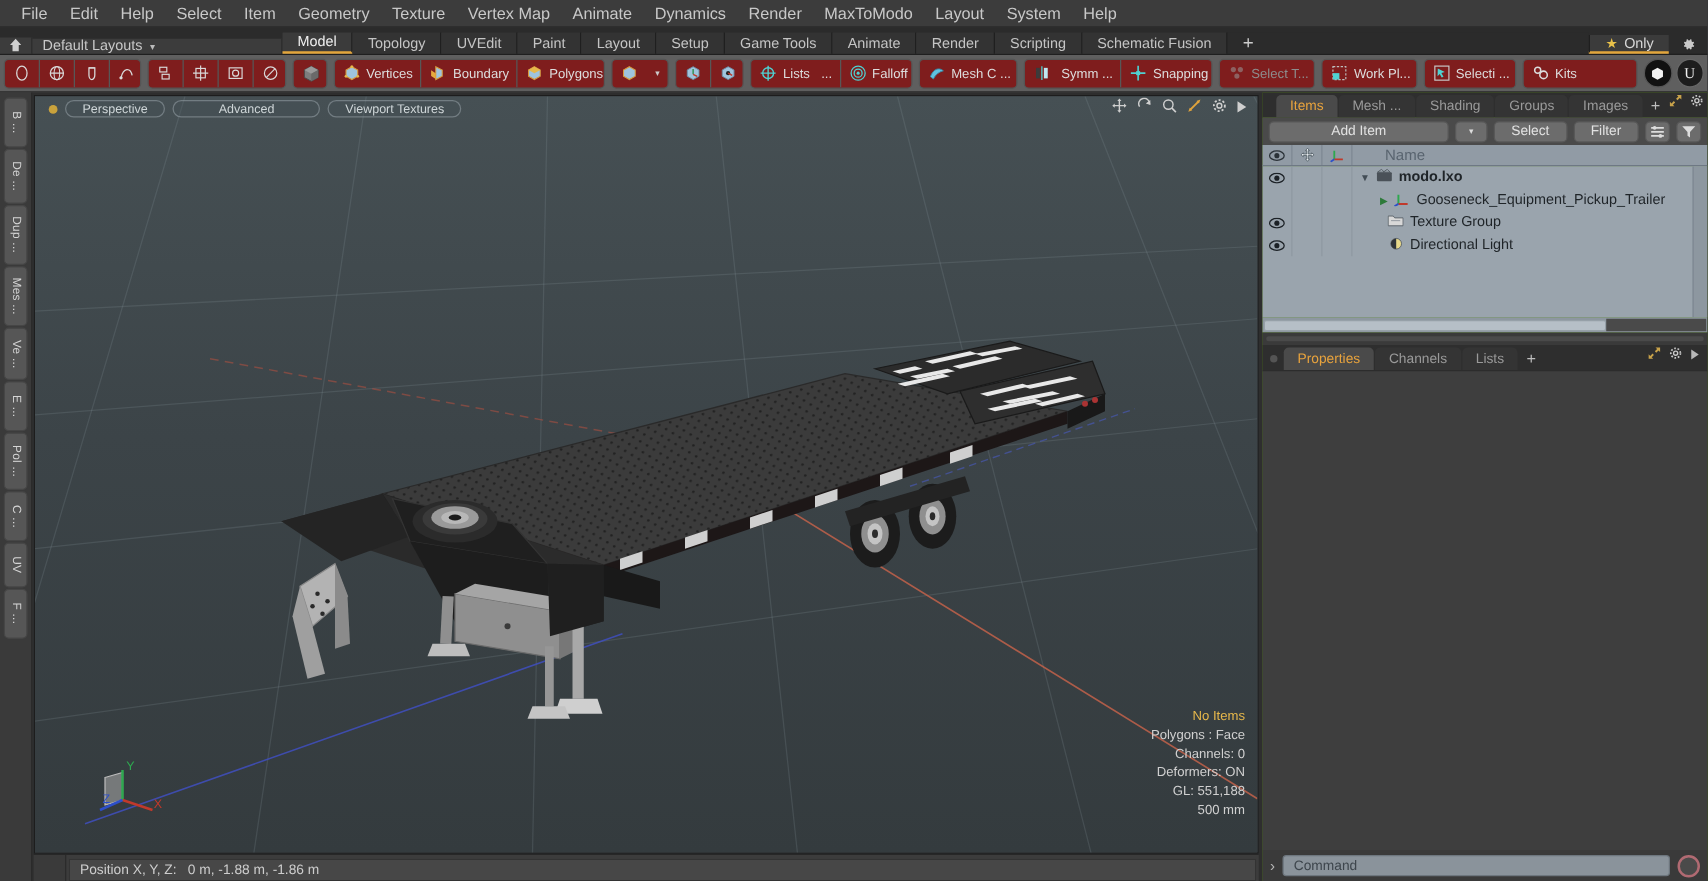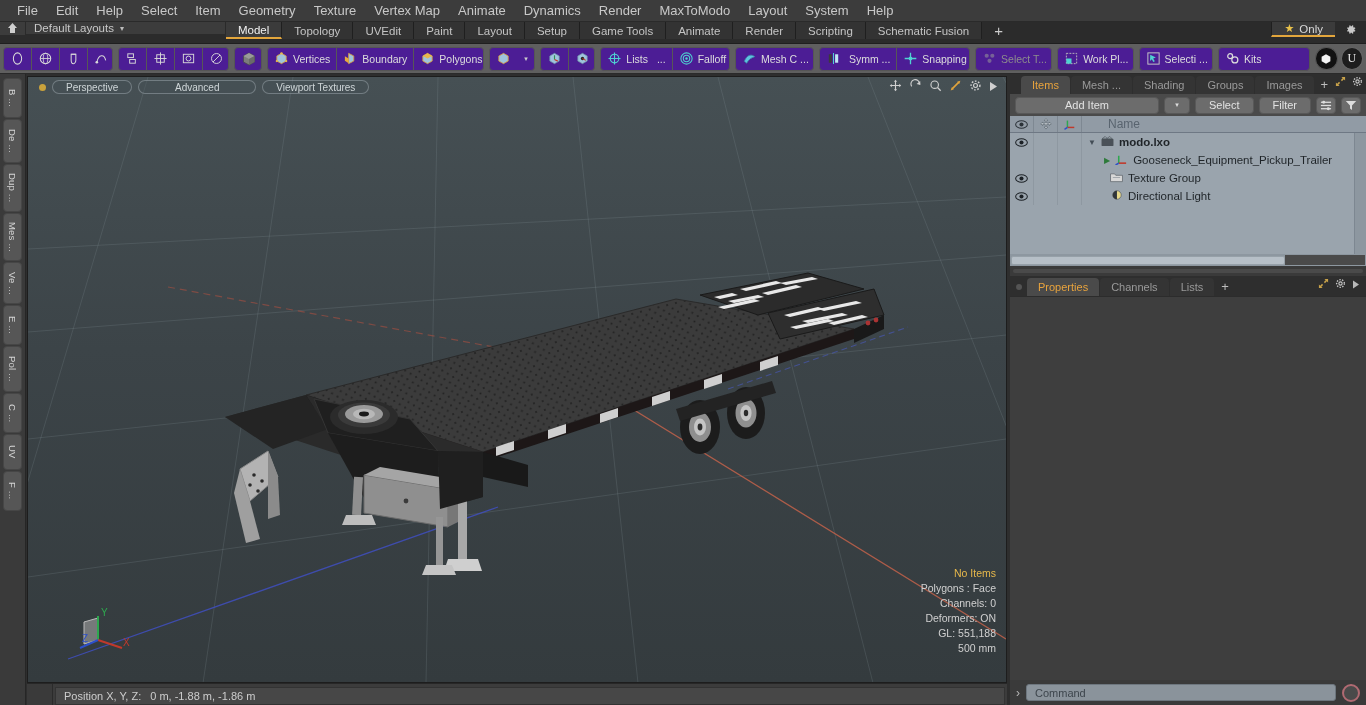--- a/index.html
+++ b/index.html
@@ -16,21 +16,21 @@
   .menubar {
     height: 22px; background: #3c3c3c; display: flex; align-items: center;
     padding-left: 8px; border-bottom: 1px solid #2a2a2a;
   }
   .menubar .mi {
     font-size: 13px; color: #c8c8c8; padding: 2px 9px; white-space: nowrap;
   }
 
   
   .layoutbar {
-    height: 22px; background: #2b2b2b; display: flex; align-items: flex-start;
+    height: 22px; background: #2b2b2b; display: flex; align-items: flex-end;
     border-bottom: 1px solid #1f1f1f;
   }
   .lb-home {
     width: 26px; display: flex; align-items: center; justify-content: center;
     background: #3c3c3c; border-right: 1px solid #2a2a2a;
   }
   .lb-layouts {
     display: flex; align-items: center; padding: 0 10px 0 8px;
     background: #3c3c3c; color: #c8c8c8; font-size: 11.5px; min-width: 200px;
     border-right: 1px solid #2a2a2a;
@@ -53,21 +53,21 @@
   .lb-only .star { color: #e8c14a; font-size: 11px; }
   .lb-gear { display: flex; align-items: center; padding: 0 9px; color: #c9c9c9; }
 
   
   .toolbar {
     height: 30px; background: #5f5f5f; display: flex; align-items: center;
     gap: 0; padding: 0 3px; border-bottom: 1px solid #2a2a2a;
   }
   .tgroup {
     display: flex; align-items: center; height: 24px;
-    background: #4c1d95; border: 1px solid #555; border-radius: 4px;
+    background: #7f1d1d; border: 1px solid #555; border-radius: 4px;
     margin-right: 5px; overflow: hidden;
   }
   .tbtn {
     display: flex; align-items: center; gap: 4px; height: 22px;
     padding: 0 6px; color: #ddd; font-size: 10.5px; white-space: nowrap;
   }
   .tbtn.sep { border-left: 1px solid #575757; }
   .tbtn.dim { color: #8d8d8d; }
   .ico { display:inline-block; width:15px; height:15px; flex:0 0 15px; }
   .tb-caret { font-size: 7px; color: #ccc; padding: 0 7px; }

